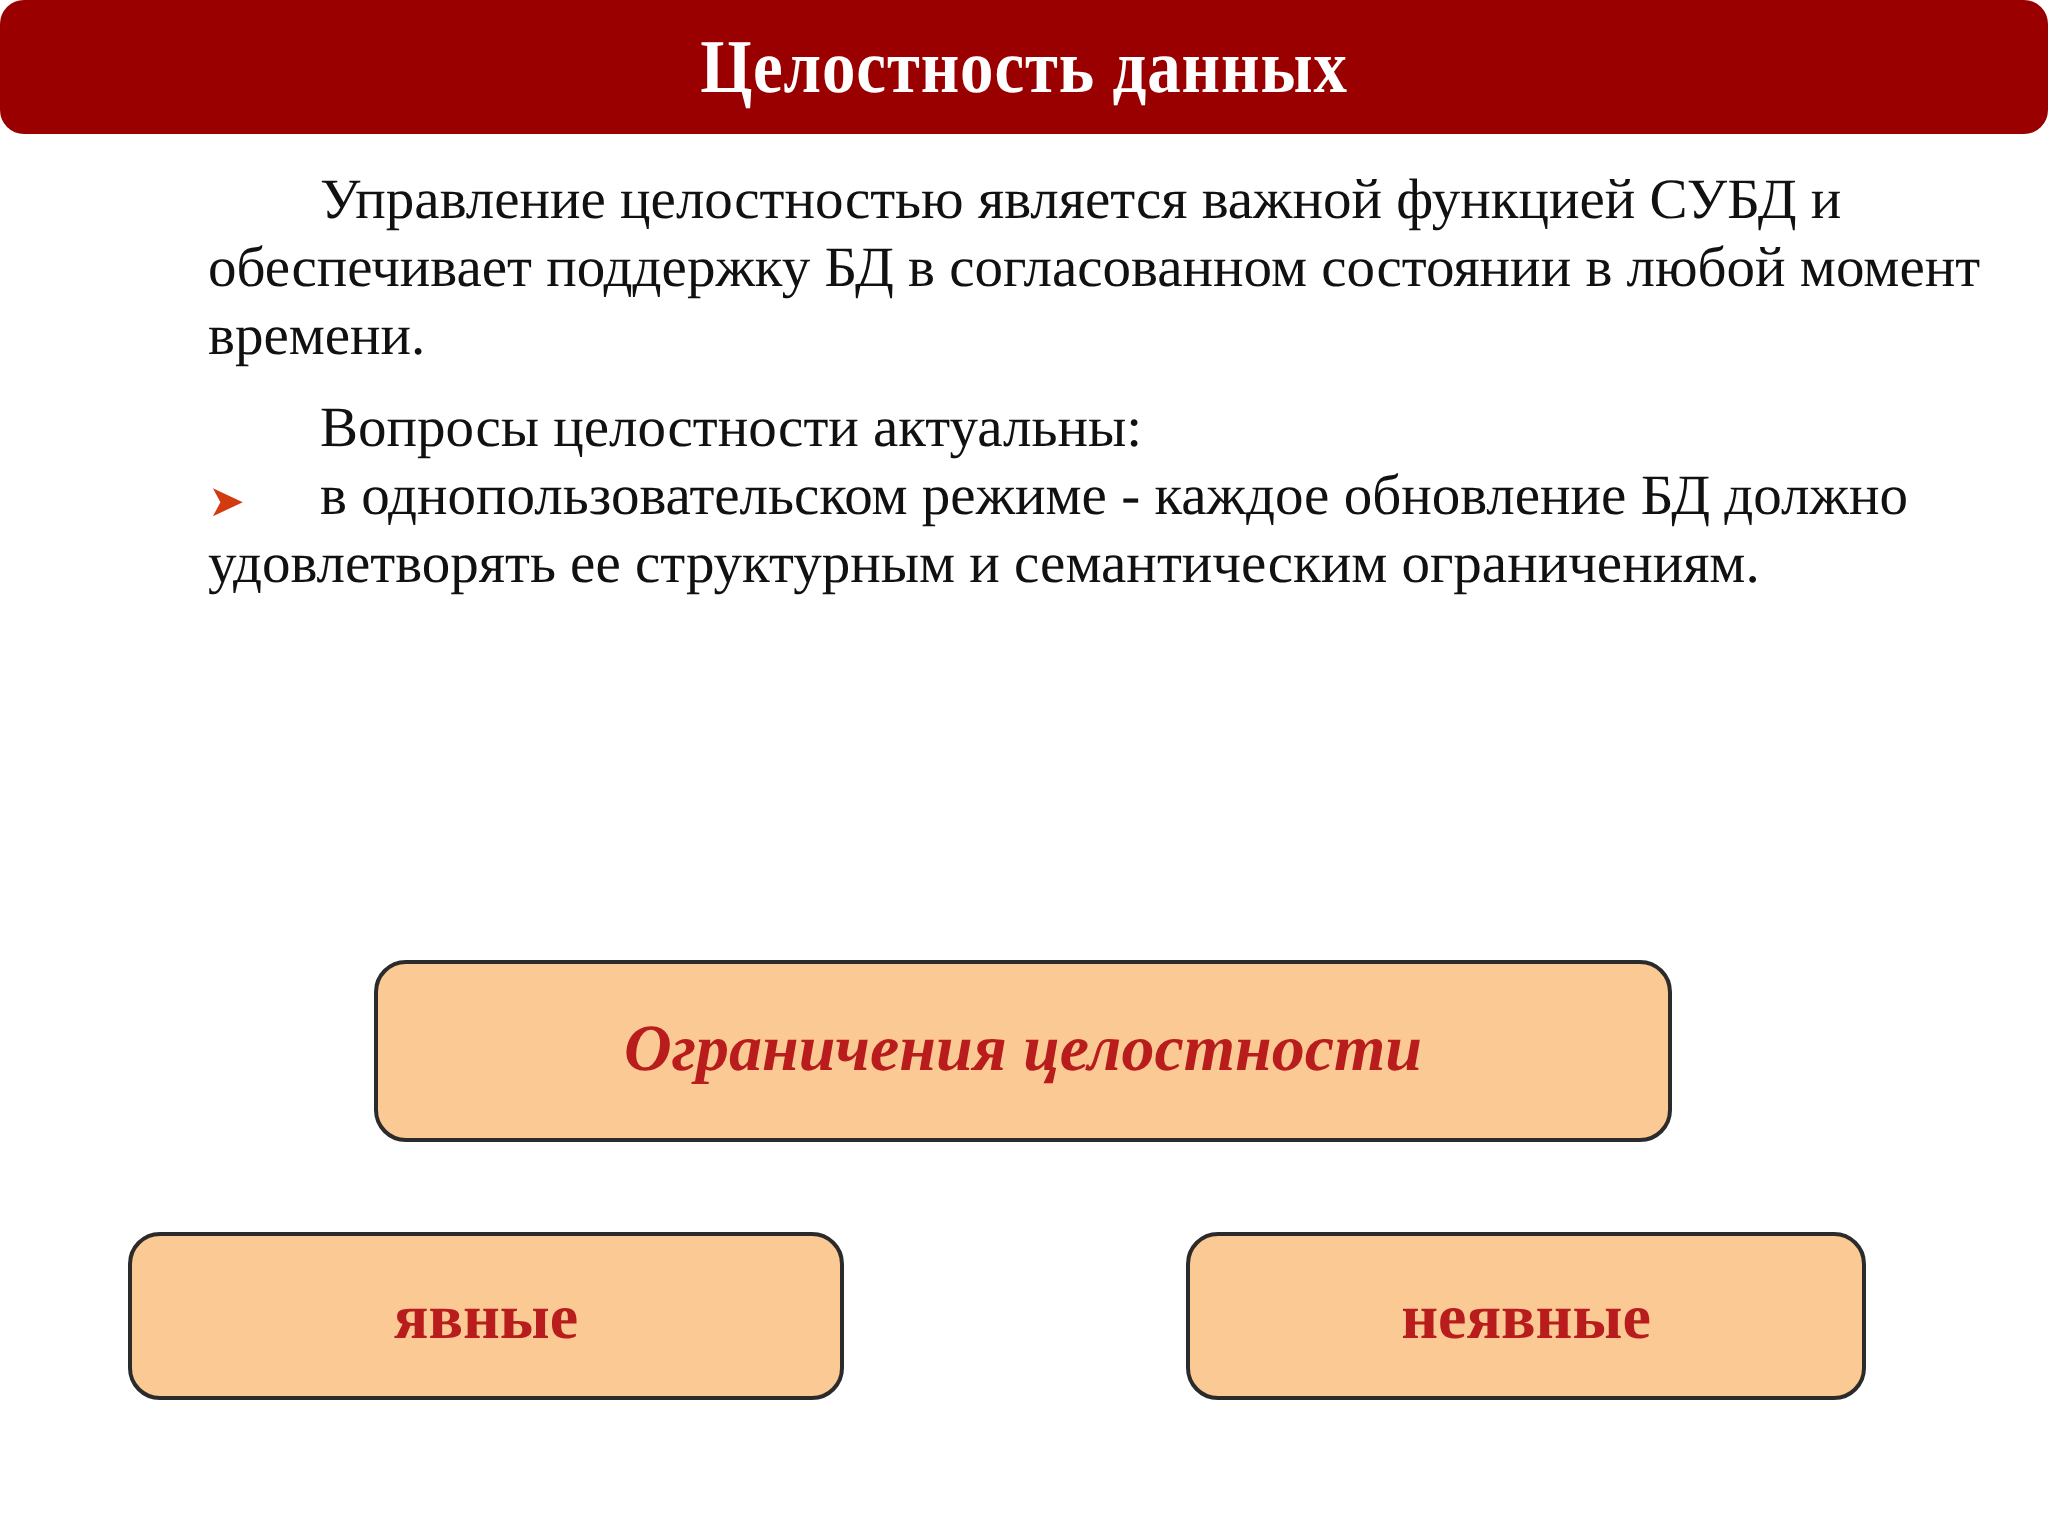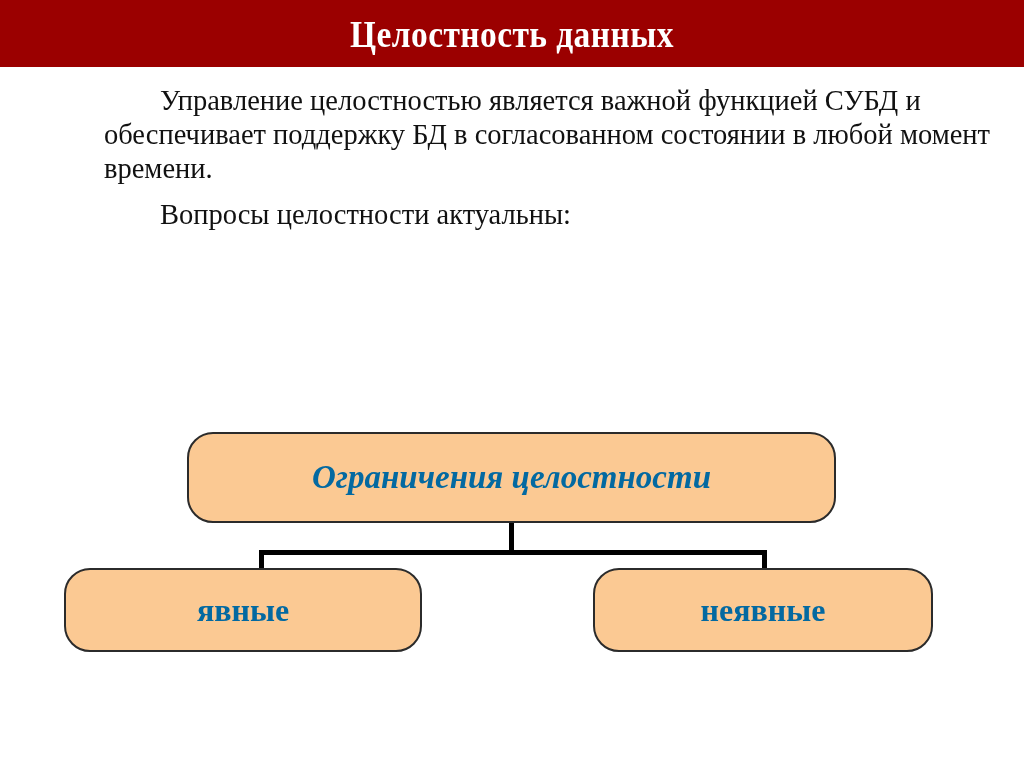--- a/index.html
+++ b/index.html
@@ -5,61 +5,62 @@
     html, body { margin: 0; padding: 0; }
     body {
       width: 1024px; height: 767px; position: relative; overflow: hidden;
       background: #ffffff;
       font-family: "Liberation Serif", "DejaVu Serif", serif;
       color: #111;
     }
     .header {
       position: absolute; left: 0; top: 0; width: 1024px; height: 67px;
       background: #9b0000;
-      display: flex; align-items: center; justify-content: center;
+      display: flex; align-items: center; justify-content: center; border-radius: 12px;
     }
     .header h1 {
       margin: 0; color: #fff; font-weight: bold; font-size: 38px;
       font-family: "Liberation Serif", serif;
       letter-spacing: 0.5px;
       transform: scaleX(0.88);
     }
     .body-text {
       position: absolute; left: 60px; top: 84px; width: 920px;
       font-size: 28.5px; line-height: 34px; margin-left: 44px;
     }
     .para { margin: 0 0 12px 0; }
     .indent { display: inline-block; width: 56px; }
     .bullet-line { display: block; }
     .arrow {
       display: inline-block; width: 56px; color: #d23a12; font-size: 22px;
       vertical-align: top; position: relative; top: 2px;
     }
     .box {
       position: absolute; background: #fbc993; border: 2px solid #2b2b2b;
-      border-radius: 26px; box-sizing: border-box;
+      border-radius: 16px; box-sizing: border-box;
       display: flex; align-items: center; justify-content: center;
-      font-weight: bold; color: #0369a1;
+      font-weight: bold; color: #b91c1c; margin-top: 48px;
     }
     .root { left: 187px; top: 432px; width: 649px; height: 91px; font-style: italic; font-size: 33px; }
     .left { left: 64px; top: 568px; width: 358px; height: 84px; font-size: 32px; }
     .right { left: 593px; top: 568px; width: 340px; height: 84px; font-size: 32px; }
     .conn { position: absolute; background: #000; }
   </style>
 </head>
 <body>
 
 <div class="header">
   <h1>Целостность данных</h1>
 </div>
 
 <div class="body-text">
   <p class="para"><span class="indent"></span><span>Управление целостностью является важной функцией СУБД и обеспечивает поддержку БД в согласованном состоянии в любой момент времени.</span></p>
   <p class="para" style="margin-bottom:0">
     <span class="bullet-line"><span class="indent"></span><span>Вопросы целостности актуальны:</span></span>
+    <span class="bullet-line"><span class="arrow">➤</span><span>в однопользовательском режиме - каждое обновление БД должно удовлетворять ее структурным и семантическим ограничениям.</span></span>
   </p>
 </div>
 
 <div class="conn" style="left:509px; top:523px; width:5px; height:30px;"></div>
 <div class="conn" style="left:259px; top:550px; width:508px; height:5px;"></div>
 <div class="conn" style="left:259px; top:550px; width:5px; height:18px;"></div>
 <div class="conn" style="left:762px; top:550px; width:5px; height:18px;"></div>
 
 <div class="box root">
   <span>Ограничения целостности</span>

